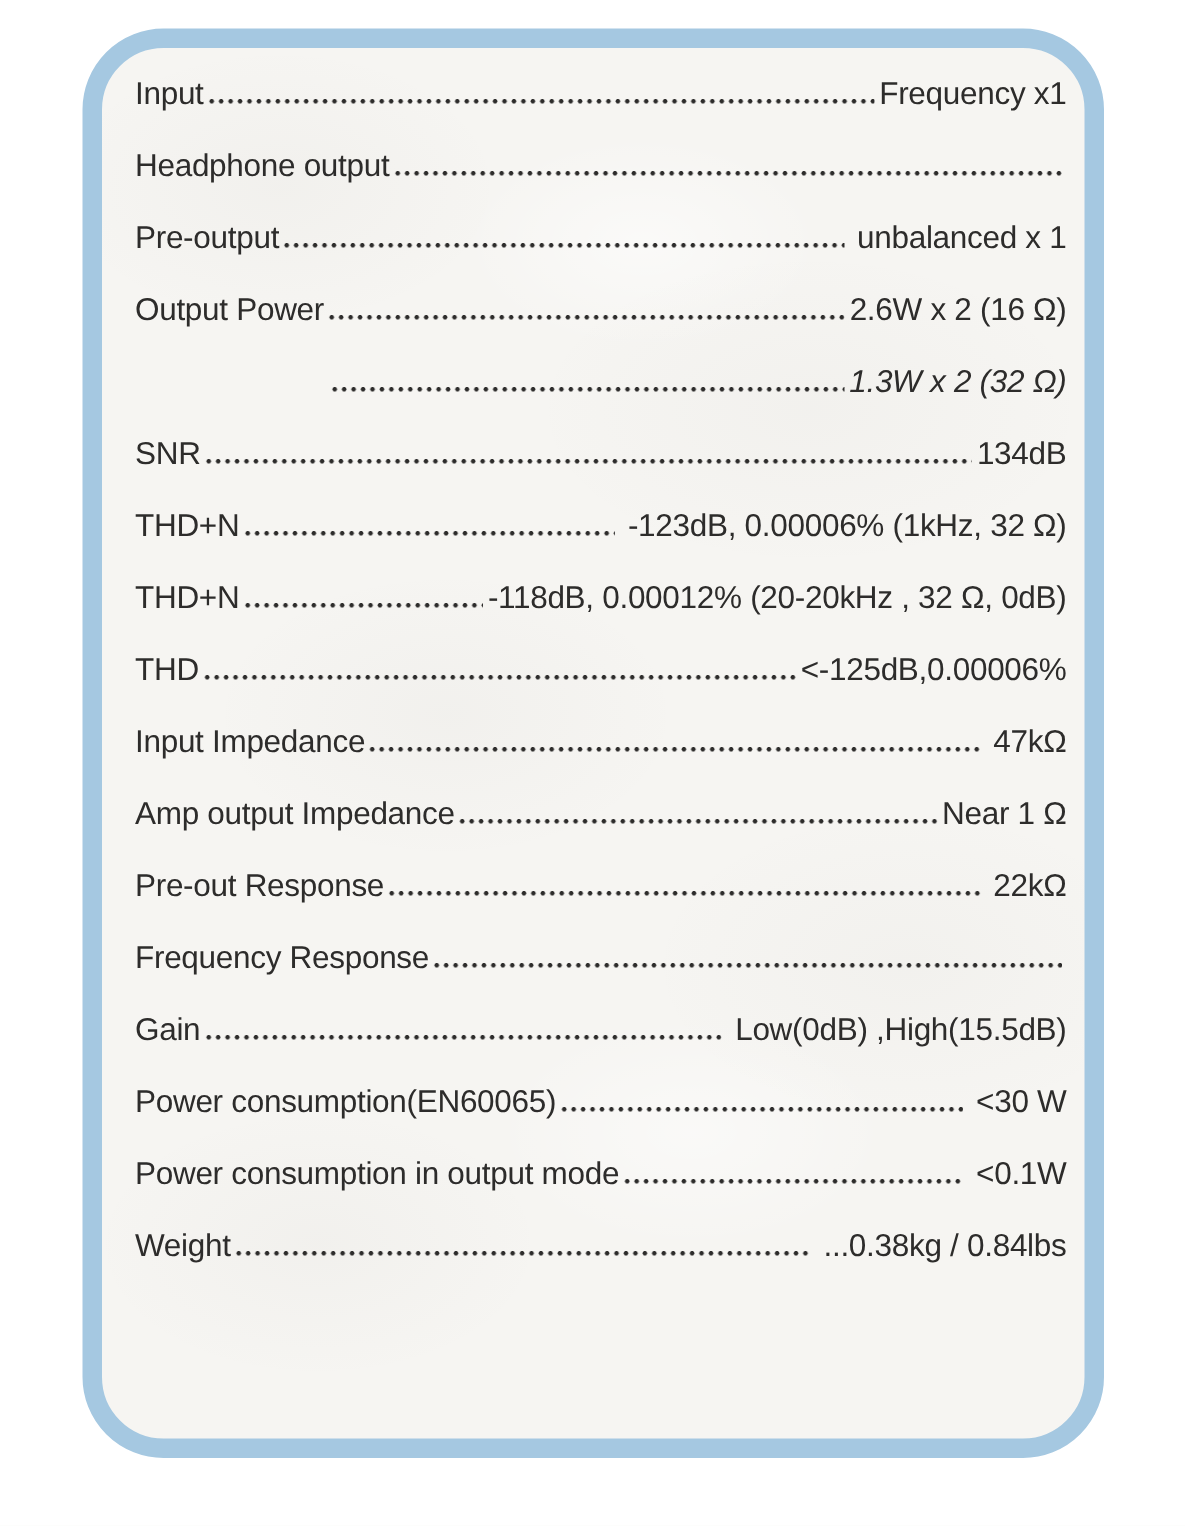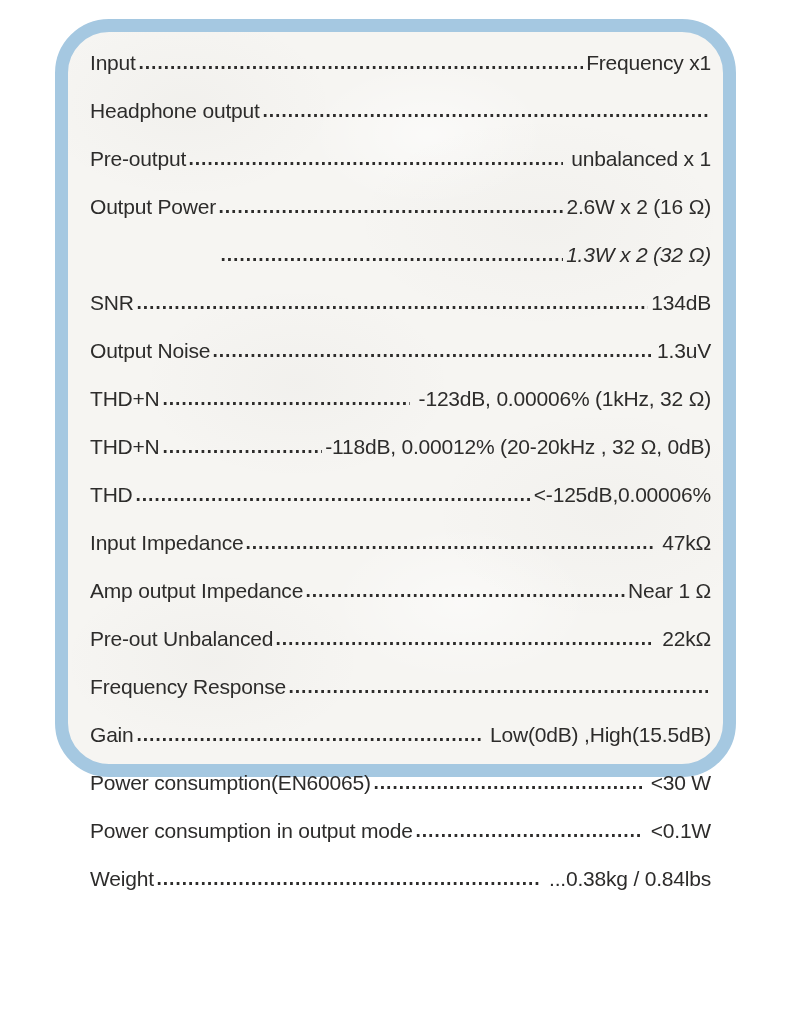--- a/index.html
+++ b/index.html
@@ -10,21 +10,21 @@
   *{ margin:0; padding:0; box-sizing:border-box; }
   html,body{ background:#ffffff; }
   body{
     width:790px; height:1017px;
     position:relative; overflow:hidden;
     font-family:"Liberation Sans", sans-serif;
     color:var(--ink);
   }
   .panel{
     position:absolute; left:55px; top:19px;
-    width:681px; height:758px;
+    width:681px; height:953px;
     border:13px solid var(--border);
     border-radius:54px;
     background-color:var(--paper);
     background-image:
       radial-gradient(ellipse 240px 150px at 18% 10%, rgba(120,115,105,0.035), transparent 62%),
       radial-gradient(ellipse 300px 170px at 72% 26%, rgba(120,115,105,0.03), transparent 62%),
       radial-gradient(ellipse 260px 160px at 35% 48%, rgba(120,115,105,0.035), transparent 60%),
       radial-gradient(ellipse 280px 170px at 82% 66%, rgba(120,115,105,0.03), transparent 62%),
       radial-gradient(ellipse 250px 150px at 22% 86%, rgba(120,115,105,0.035), transparent 60%),
       radial-gradient(ellipse 200px 120px at 55% 14%, rgba(255,255,255,0.5), transparent 60%),
@@ -95,25 +95,20 @@
     <span class="leader"></span>
     <span class="value">1.3W x 2 (32 Ω)</span>
   </div>
 
   <div class="row">
     <span class="label">SNR</span>
     <span class="leader"></span>
     <span class="value">134dB</span>
   </div>
 
-  <div class="row">
-    <span class="label">Output Noise</span>
-    <span class="leader"></span>
-    <span class="value">1.3uV</span>
-  </div>
 
   <div class="row">
     <span class="label">THD+N</span>
     <span class="leader"></span>
     <span class="value"> -123dB, 0.00006% (1kHz, 32 Ω)</span>
   </div>
 
   <div class="row">
     <span class="label">THD+N</span>
     <span class="leader"></span>
@@ -132,21 +127,21 @@
     <span class="value"> 47kΩ</span>
   </div>
 
   <div class="row">
     <span class="label">Amp output Impedance</span>
     <span class="leader"></span>
     <span class="value">Near 1 Ω</span>
   </div>
 
   <div class="row">
-    <span class="label">Pre-out Unbalanced</span>
+    <span class="label">Pre-out Response</span>
     <span class="leader"></span>
     <span class="value"> 22kΩ</span>
   </div>
 
   <div class="row">
     <span class="label">Frequency Response</span>
     <span class="leader"></span>
   </div>
 
   <div class="row">

